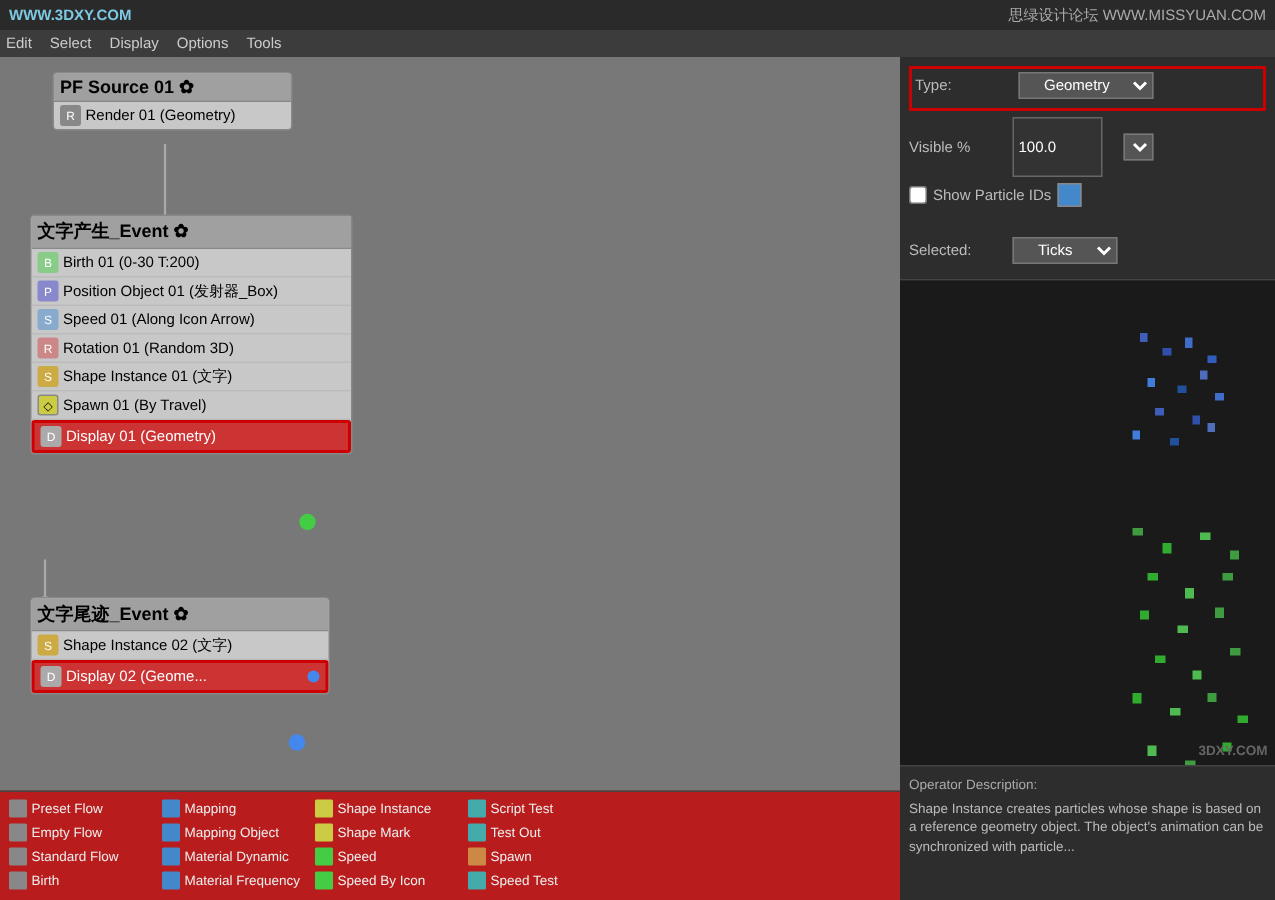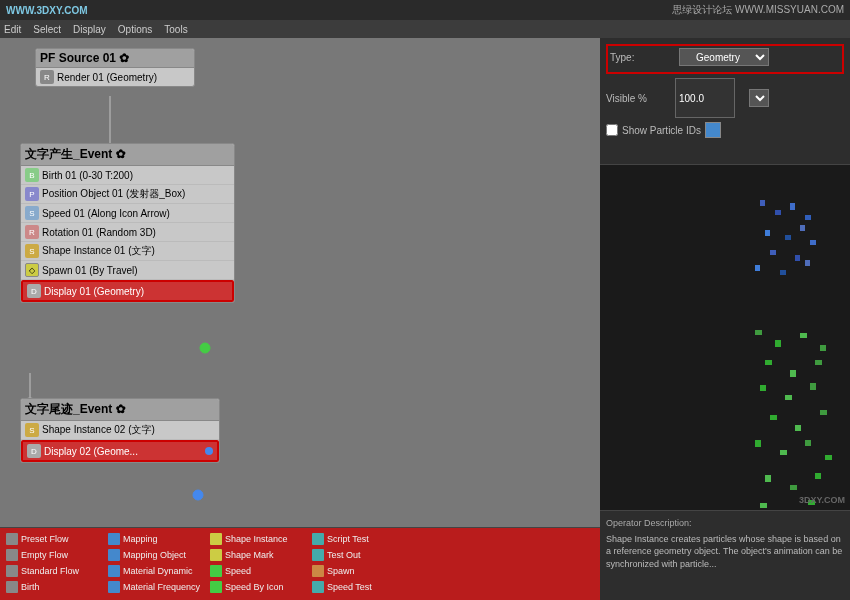--- a/index.html
+++ b/index.html
@@ -485,20 +485,28 @@
           <option>▼</option>
         </select>
       </div>
 
       <div class="prop-checkbox-row">
         <input type="checkbox" style="">
         <span style="color:#bbb; font-size:10px;">Show Particle IDs</span>
         <span class="color-swatch"></span>
       </div>
 
+      <div class="prop-row">
+        <span class="prop-label">Selected:</span>
+        <select class="prop-select">
+          <option>Ticks</option>
+          <option>None</option>
+          <option>Dots</option>
+        </select>
+      </div>
     </div>
 
     <div id="viewport" style="flex:1; background:#1a1a1a; position:relative; overflow:hidden;">
 
       <div style="position:absolute; top:30px; right:20px; width:80px; height:100px;">
         <svg width="80" height="100">
           <rect x="10" y="5" width="5" height="6" fill="#4466cc" opacity="0.9"></rect>
           <rect x="25" y="15" width="6" height="5" fill="#3355bb" opacity="0.9"></rect>
           <rect x="40" y="8" width="5" height="7" fill="#4477dd" opacity="0.9"></rect>
           <rect x="55" y="20" width="6" height="5" fill="#3366cc" opacity="0.9"></rect>

